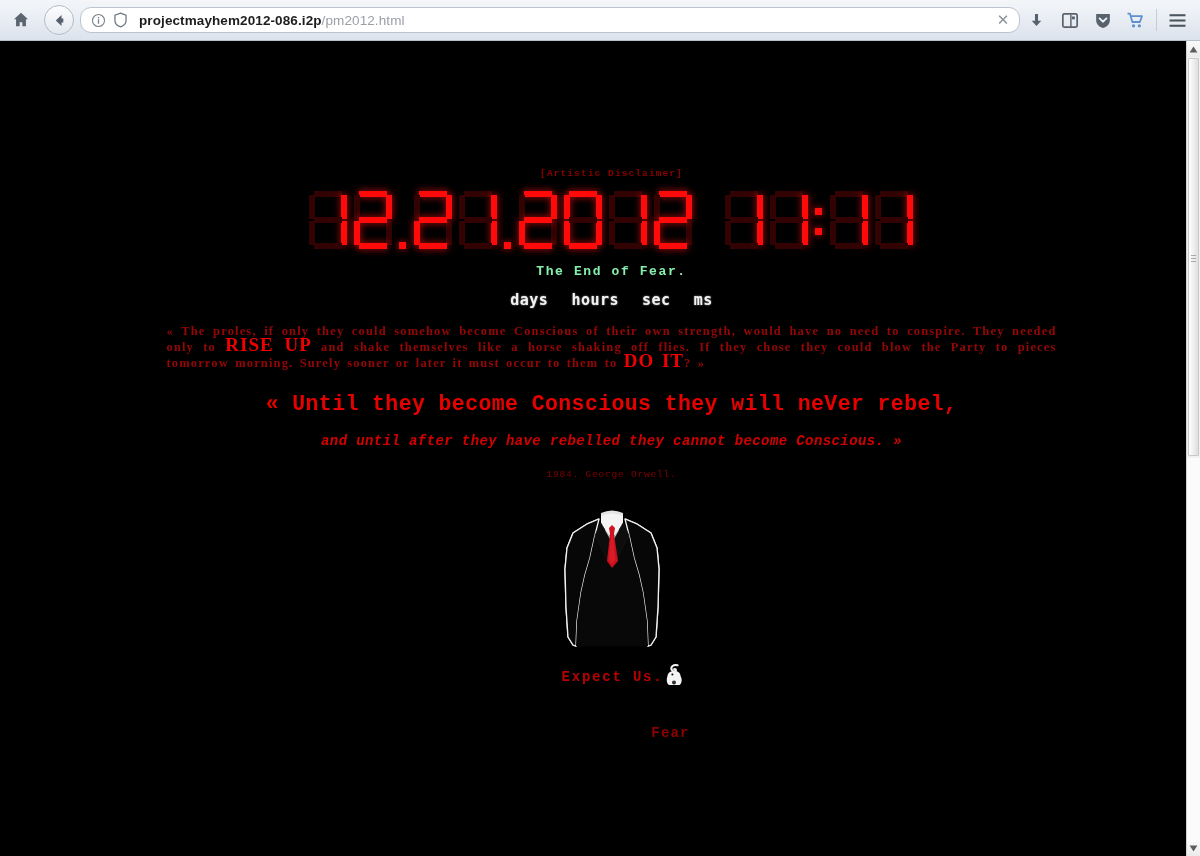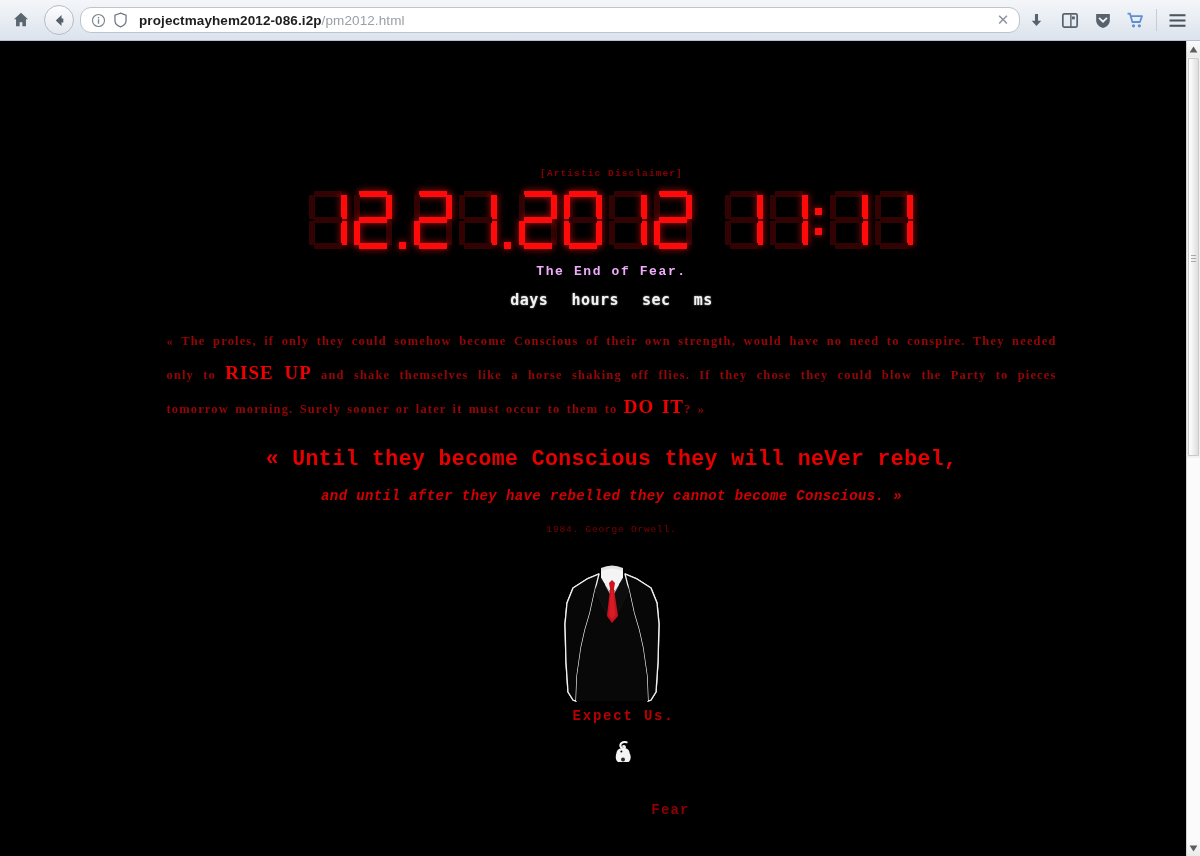--- a/index.html
+++ b/index.html
@@ -152,21 +152,21 @@
   .seg-sep .dot.c1   { top: 18px; }
   .seg-sep .dot.c2   { top: 38px; }
   .seg-gap { width: 26px; height: 60px; }
 
   
   #end-of-fear {
     margin-top: 12px;
     font-family: "Liberation Mono", monospace;
     font-size: 13px;
     letter-spacing: 1.6px;
-    color: #f0abfc;
+    color: #86efac;
     font-weight: bold;
   }
 
   
   #countdown-labels {
     margin-top: 12px;
     display: flex;
     justify-content: center;
     gap: 23px;
     color: #f2f2f2;
@@ -176,21 +176,21 @@
     letter-spacing: .5px;
   }
   #countdown-labels span { text-shadow: 0 0 2px rgba(255,255,255,.6); }
 
   
   #proles-paragraph {
     margin: 16px auto 0;
     width: 890px;
     font-family: "Liberation Serif", serif;
     font-size: 12.5px;
-    line-height: 32px;
+    line-height: 13px;
     letter-spacing: 1.15px;
     text-align: justify;
     color: #970606;
     font-weight: bold;
     word-spacing: 2px;
   }
   #proles-paragraph .big   { font-size: 19px; color: #f00000; letter-spacing: 1px; }
 
   
   #quote-line-1 {
@@ -221,26 +221,25 @@
 
   
   #anon-figure {
     margin: 23px auto 0;
     width: 110px;
     height: 150px;
   }
 
   
   #expect-us-row {
+    margin-top: 10px;
     display: flex;
     justify-content: center;
     align-items: center;
-    gap: 16px;
     padding-left: 24px;
-    flex-direction: column;
   }
   #expect-us-text {
     font-family: "Liberation Mono", monospace;
     font-size: 14px;
     letter-spacing: 1.8px;
     color: #b80000;
     font-weight: bold;
   }
 
   

